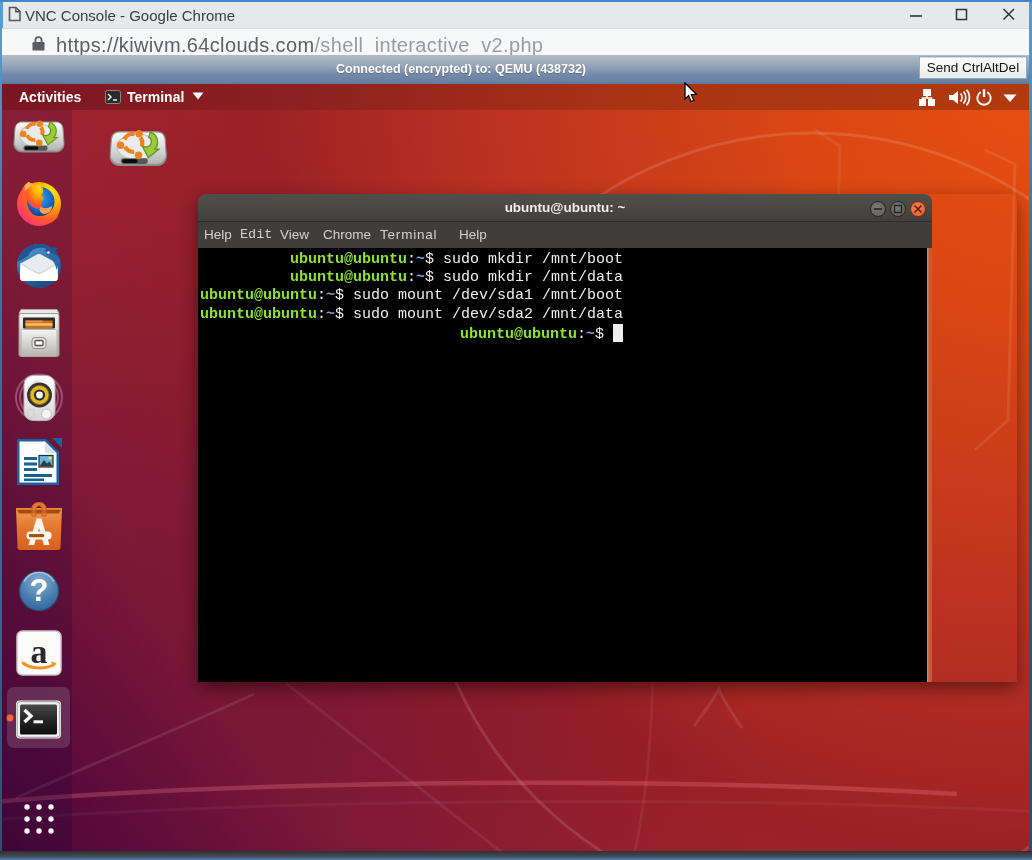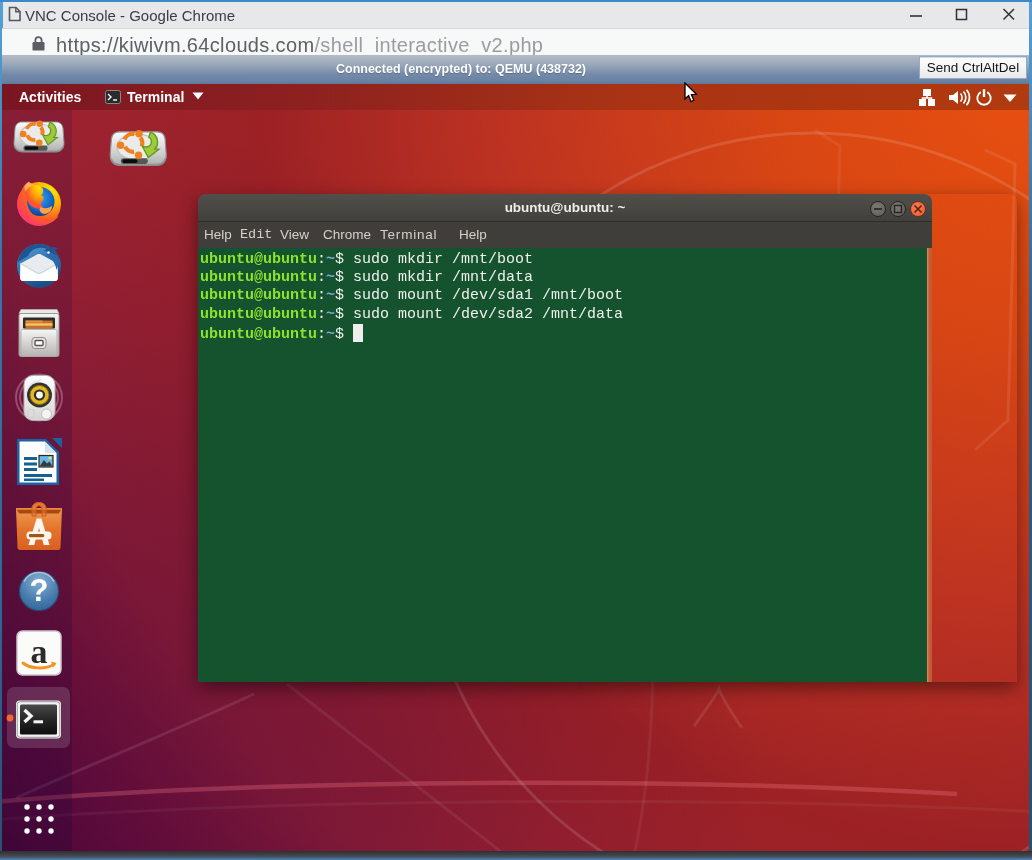--- a/index.html
+++ b/index.html
@@ -38,21 +38,21 @@
   
   #term{left:196px;top:110px;width:819px;height:488px;border-radius:8px 8px 0 0;
         box-shadow:0 6px 18px rgba(0,0,0,0.45);}
   #ttitle{left:0;top:0;width:734px;height:28px;border-radius:8px 8px 0 0;
         background:linear-gradient(#514f4a,#454440 75%,#41403c);
         border-bottom:1px solid #2e2d2a;box-sizing:border-box;}
   #ttitletext{left:0;top:6px;width:734px;text-align:center;color:#f0eeea;font-weight:bold;font-size:13.5px;}
   .tbtn{position:absolute;top:7px;width:16px;height:16px;border-radius:50%;box-sizing:border-box;}
   #tmenu{left:0;top:28px;width:734px;height:26px;background:#403e3a;}
   #tmenu span{color:#d5d1c8;font-size:13.5px;position:absolute;top:5px;}
-  #tbody{left:0;top:54px;width:729px;height:434px;background:#14532d;}
+  #tbody{left:0;top:54px;width:729px;height:434px;background:#000000;text-align:right;}
   #tscroll{left:729px;top:54px;width:5px;height:434px;background:linear-gradient(90deg,#db8d68 0%,#c75f3b 40%,#c2572f 100%);}
   #tpre{font-family:"Liberation Mono",monospace;font-size:15px;line-height:18.2px;
         color:#f1f0ee;white-space:pre;left:2px;top:3px;}
   .pg{color:#8ce32f;font-weight:bold;}
   .pb{color:#7fa5d8;font-weight:bold;}
   #cursor{display:inline-block;width:10px;height:18px;background:#eeeeec;vertical-align:-4px;}
 </style>
 </head>
 <body>
 

